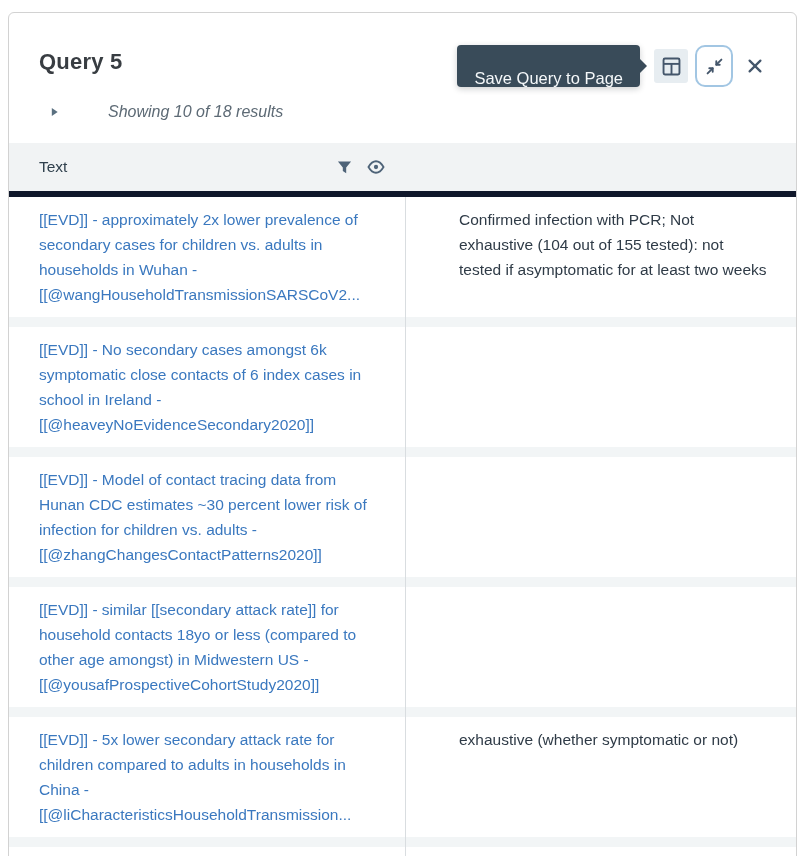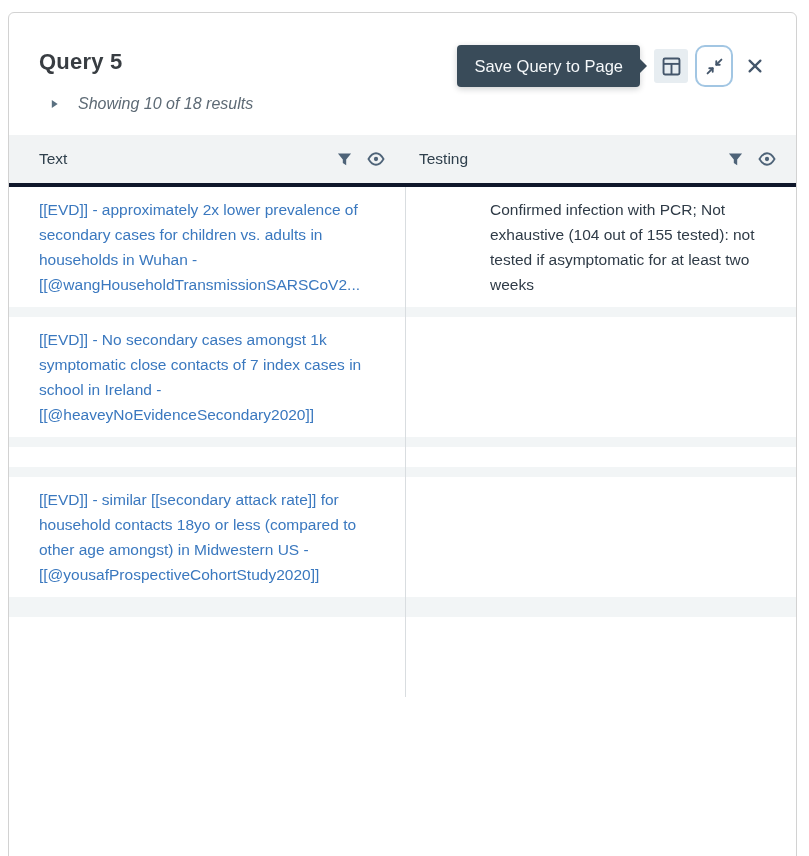--- a/index.html
+++ b/index.html
@@ -20,44 +20,44 @@
   *{box-sizing:border-box;margin:0;padding:0;}
   html,body{width:809px;height:856px;overflow:hidden;background:#fff;
     font-family:"Liberation Sans","DejaVu Sans",sans-serif;}
   .card{position:absolute;left:8px;top:12px;width:789px;height:920px;
     background:#fff;border:1px solid var(--card-border);border-radius:6px;}
   .card-header{padding:24px 26px 0 30px;}
   .title-row{display:flex;justify-content:space-between;align-items:flex-start;}
   .page-title{font-size:22px;font-weight:700;color:var(--title-text);margin-top:12px;letter-spacing:.2px;}
   .actions{display:flex;align-items:center;margin-top:8px;}
   .tooltip{position:relative;background:var(--tooltip-bg);color:var(--tooltip-text);
-    height:42px;line-height:42px;padding:0 17px;border-radius:4px;font-size:16.5px;
+    height:42px;line-height:42px;padding:12px 17px;border-radius:4px;font-size:16.5px;
     white-space:nowrap;box-shadow:0 2px 6px rgba(16,22,26,.2);margin-right:14px;}
   .tooltip-arrow{position:absolute;right:-7px;top:50%;transform:translateY(-50%);
     width:0;height:0;border-top:8px solid transparent;border-bottom:8px solid transparent;
     border-left:8px solid var(--tooltip-bg);}
   .btn{display:flex;align-items:center;justify-content:center;border:none;
     background:transparent;color:var(--icon-slate);cursor:pointer;padding:0;}
   .btn-table{width:34px;height:34px;background:var(--table-button-bg);border-radius:3px;margin-right:7px;}
   .btn-collapse{width:38px;height:42px;background:#fff;border:2.5px solid var(--focus-ring);
     border-radius:10px;margin-right:7px;}
   .btn-close{width:30px;height:36px;}
-  .results-row{display:flex;align-items:center;margin:8px 0 0 8px;}
+  .results-row{display:flex;align-items:center;margin:16px 0 0 8px;gap:30px;}
   .caret{display:flex;margin-right:17px;color:#5a7080;}
   .results-text{font-style:italic;font-size:16px;color:var(--muted-text);}
   .query-table{margin-top:22px;}
   .thead{display:grid;grid-template-columns:396px 1fr;background:var(--table-header-bg);
-    border-bottom:4px solid #0f172a;}
+    border-bottom:6px solid #0f172a;gap:42px;}
   .th{display:flex;align-items:center;justify-content:space-between;
     padding:15px 20px 15px 30px;font-size:15.5px;color:#30404d;}
   .th.testing{padding-left:14px;}
   .col-icons{display:flex;align-items:center;gap:15px;color:#4e6378;}
   .tbody{position:relative;background:#fff;}
   .col-divider{position:absolute;left:396px;top:0;bottom:0;width:1px;background:var(--divider);z-index:2;}
-  .row{display:grid;grid-template-columns:396px 1fr;border-bottom:10px solid var(--row-separator);gap:31px;}
+  .row{display:grid;grid-template-columns:396px 1fr;border-bottom:10px solid var(--row-separator);}
   .row:last-child{border-bottom:none;min-height:80px;}
   .cell{padding:10px 26px 10px 30px;font-size:15.5px;line-height:25px;overflow-wrap:break-word;}
   .cell.text-col{color:var(--link-blue);}
   .cell.testing-col{color:var(--body-text);padding-left:14px;padding-right:26px;margin-left:40px;}
   svg{display:block;}
 </style>
 </head>
 <body>
 
 <div class="card">
@@ -119,57 +119,44 @@
             </svg>
           </span>
           <span>
             <svg width="18" height="18" viewBox="0 0 16 16">
               <path d="M1.3 8 C3.5 4.2 6 2.9 8 2.9 C10 2.9 12.5 4.2 14.7 8 C12.5 11.8 10 13.1 8 13.1 C6 13.1 3.5 11.8 1.3 8 Z" fill="none" stroke="currentColor" stroke-width="1.6"></path>
               <circle cx="8" cy="8" r="1.9" fill="currentColor"></circle>
             </svg>
           </span>
         </span>
       </div>
-      <div class="th testing">
-        <span>Testing</span>
-        <span class="col-icons">
-          <span>
-            <svg width="15" height="15" viewBox="0 0 16 16">
-              <path d="M1 1.5 H15 L9.8 8 V14.2 L6.2 11.8 V8 Z" fill="currentColor"></path>
-            </svg>
-          </span>
-          <span>
-            <svg width="18" height="18" viewBox="0 0 16 16">
-              <path d="M1.3 8 C3.5 4.2 6 2.9 8 2.9 C10 2.9 12.5 4.2 14.7 8 C12.5 11.8 10 13.1 8 13.1 C6 13.1 3.5 11.8 1.3 8 Z" fill="none" stroke="currentColor" stroke-width="1.6"></path>
-              <circle cx="8" cy="8" r="1.9" fill="currentColor"></circle>
-            </svg>
-          </span>
-        </span>
-      </div>
     </div>
 
     <div class="tbody">
       <div class="col-divider"></div>
 
       <div class="row">
         <div class="cell text-col">[[EVD]] - approximately 2x lower prevalence of secondary cases for children vs. adults in households in Wuhan - [[@wangHouseholdTransmissionSARSCoV2...</div>
         <div class="cell testing-col">Confirmed infection with PCR; Not exhaustive (104 out of 155 tested): not tested if asymptomatic for at least two weeks</div>
       </div>
       <div class="row">
-        <div class="cell text-col">[[EVD]] - No secondary cases amongst 1k symptomatic close contacts of 7 index cases in school in Ireland - [[@heaveyNoEvidenceSecondary2020]]</div>
+        <div class="cell text-col">[[EVD]] - No secondary cases amongst 6k symptomatic close contacts of 6 index cases in school in Ireland - [[@heaveyNoEvidenceSecondary2020]]</div>
         <div class="cell testing-col"></div>
       </div>
       <div class="row">
+        <div class="cell text-col">[[EVD]] - Model of contact tracing data from Hunan CDC estimates ~30 percent lower risk of infection for children vs. adults - [[@zhangChangesContactPatterns2020]]</div>
         <div class="cell testing-col"></div>
       </div>
       <div class="row">
         <div class="cell text-col">[[EVD]] - similar [[secondary attack rate]] for household contacts 18yo or less (compared to other age amongst) in Midwestern US - [[@yousafProspectiveCohortStudy2020]]</div>
         <div class="cell testing-col"></div>
       </div>
       <div class="row">
+        <div class="cell text-col">[[EVD]] - 5x lower secondary attack rate for children compared to adults in households in China - [[@liCharacteristicsHouseholdTransmission...</div>
+        <div class="cell testing-col">exhaustive (whether symptomatic or not)</div>
       </div>
       <div class="row">
         <div class="cell text-col"></div>
         <div class="cell testing-col"></div>
       </div>
     </div>
   </div>
 </div>
 
 </body></html>

